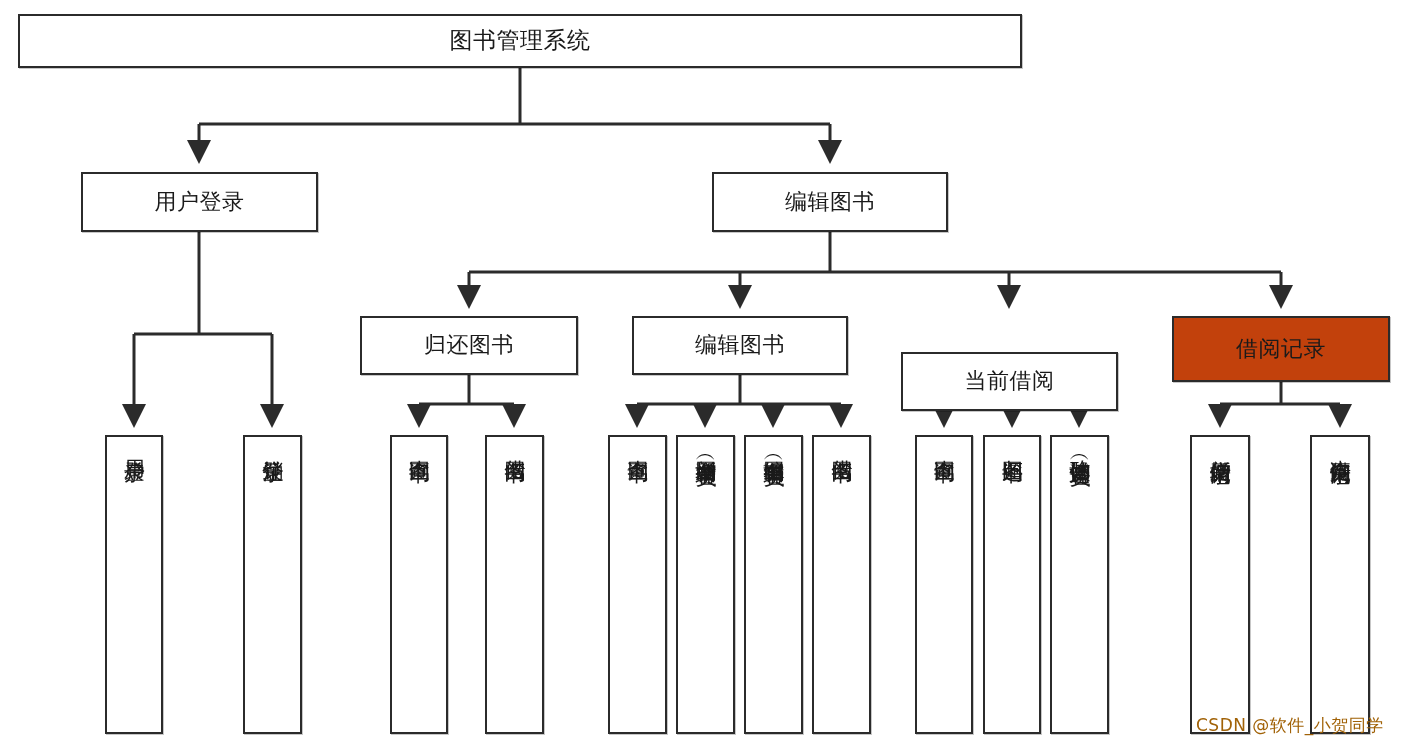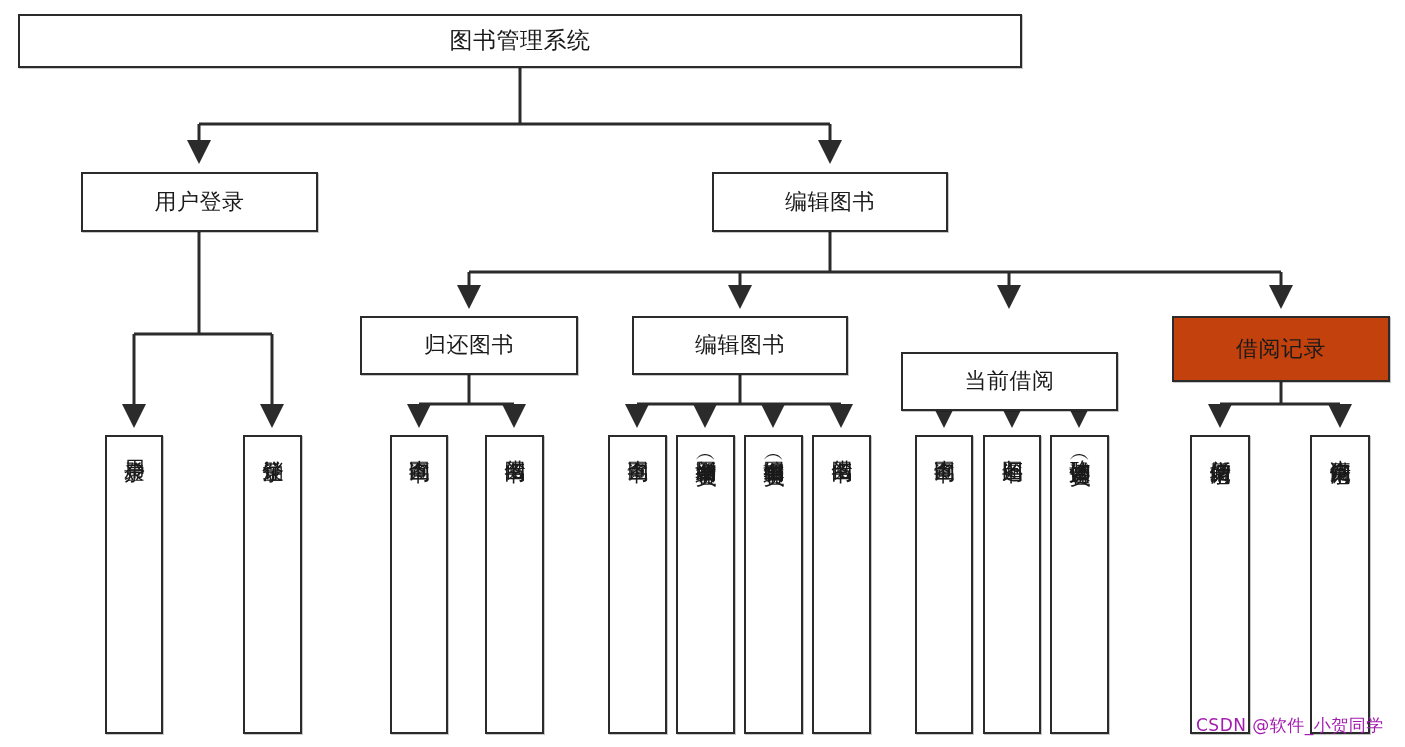--- a/index.html
+++ b/index.html
@@ -183,15 +183,15 @@
   <div class="node node-v tall" style="left: 1050px; top: 435px; width: 59px; height: 299px; border-color: rgb(43, 43, 43); background: rgb(255, 255, 255);">
     <span class="label">确认归还（管理员）</span>
   </div>
   <div class="node node-v" style="left: 1190px; top: 435px; width: 60px; height: 299px; border-color: rgb(43, 43, 43); background: rgb(255, 255, 255);">
     <span class="label">新增借阅记录</span>
   </div>
   <div class="node node-v" style="left: 1310px; top: 435px; width: 60px; height: 299px; border-color: rgb(43, 43, 43); background: rgb(255, 255, 255);">
     <span class="label">查询借阅记录</span>
   </div>
 
-  <div class="watermark" style="left: 1196px; top: 714px; color: #a21caf;">CSDN @软件_小贺同学</div>
+  <div class="watermark" style="left: 1196px; top: 714px; color: #a16207;">CSDN @软件_小贺同学</div>
 
 </div>
 
 </body></html>

